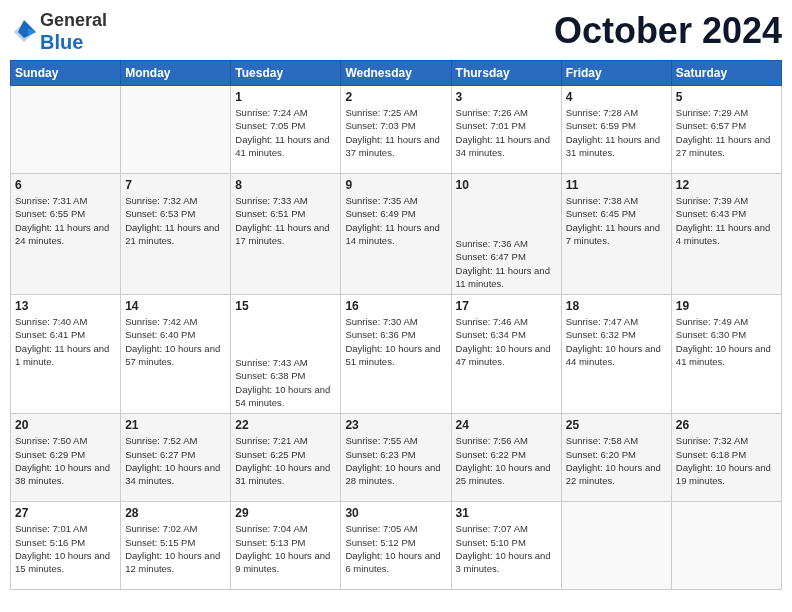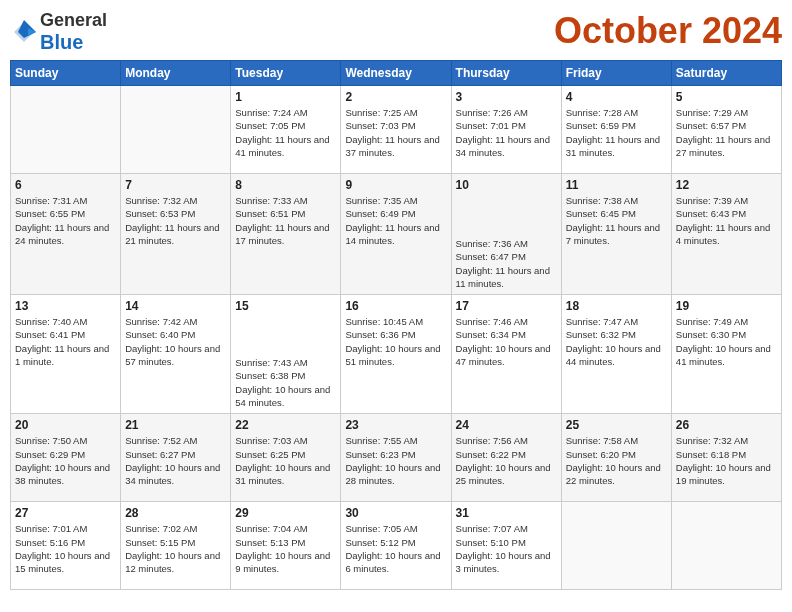--- a/index.html
+++ b/index.html
@@ -34,21 +34,21 @@
     .logo-icon {
       width: 28px;
       height: 28px;
     }
     .title-area {
       text-align: right;
     }
     .month-title {
       font-size: 36px;
       font-weight: bold;
-      color: #c2410c;
+      color: #0f172a;
     }
     .location-title {
       font-size: 14px;
       color: #444;
     }
     table {
       width: 100%;
       border-collapse: collapse;
       table-layout: fixed;
     }
@@ -216,21 +216,21 @@
 Daylight: 10 hours and 57 minutes.</div>
         </td>
         <td>
           <span class="day-num">15</span>
           <div class="day-info" style="white-space: pre-line; margin-top: 43px;">Sunrise: 7:43 AM
 Sunset: 6:38 PM
 Daylight: 10 hours and 54 minutes.</div>
         </td>
         <td>
           <span class="day-num">16</span>
-          <div class="day-info" style="white-space: pre-line;">Sunrise: 10:45 AM
+          <div class="day-info" style="white-space: pre-line;">Sunrise: 7:30 AM
 Sunset: 6:36 PM
 Daylight: 10 hours and 51 minutes.</div>
         </td>
         <td>
           <span class="day-num">17</span>
           <div class="day-info" style="white-space: pre-line;">Sunrise: 7:46 AM
 Sunset: 6:34 PM
 Daylight: 10 hours and 47 minutes.</div>
         </td>
         <td>
@@ -254,21 +254,21 @@
 Daylight: 10 hours and 38 minutes.</div>
         </td>
         <td>
           <span class="day-num">21</span>
           <div class="day-info" style="white-space: pre-line;">Sunrise: 7:52 AM
 Sunset: 6:27 PM
 Daylight: 10 hours and 34 minutes.</div>
         </td>
         <td>
           <span class="day-num">22</span>
-          <div class="day-info" style="white-space: pre-line;">Sunrise: 7:03 AM
+          <div class="day-info" style="white-space: pre-line;">Sunrise: 7:21 AM
 Sunset: 6:25 PM
 Daylight: 10 hours and 31 minutes.</div>
         </td>
         <td>
           <span class="day-num">23</span>
           <div class="day-info" style="white-space: pre-line;">Sunrise: 7:55 AM
 Sunset: 6:23 PM
 Daylight: 10 hours and 28 minutes.</div>
         </td>
         <td>

